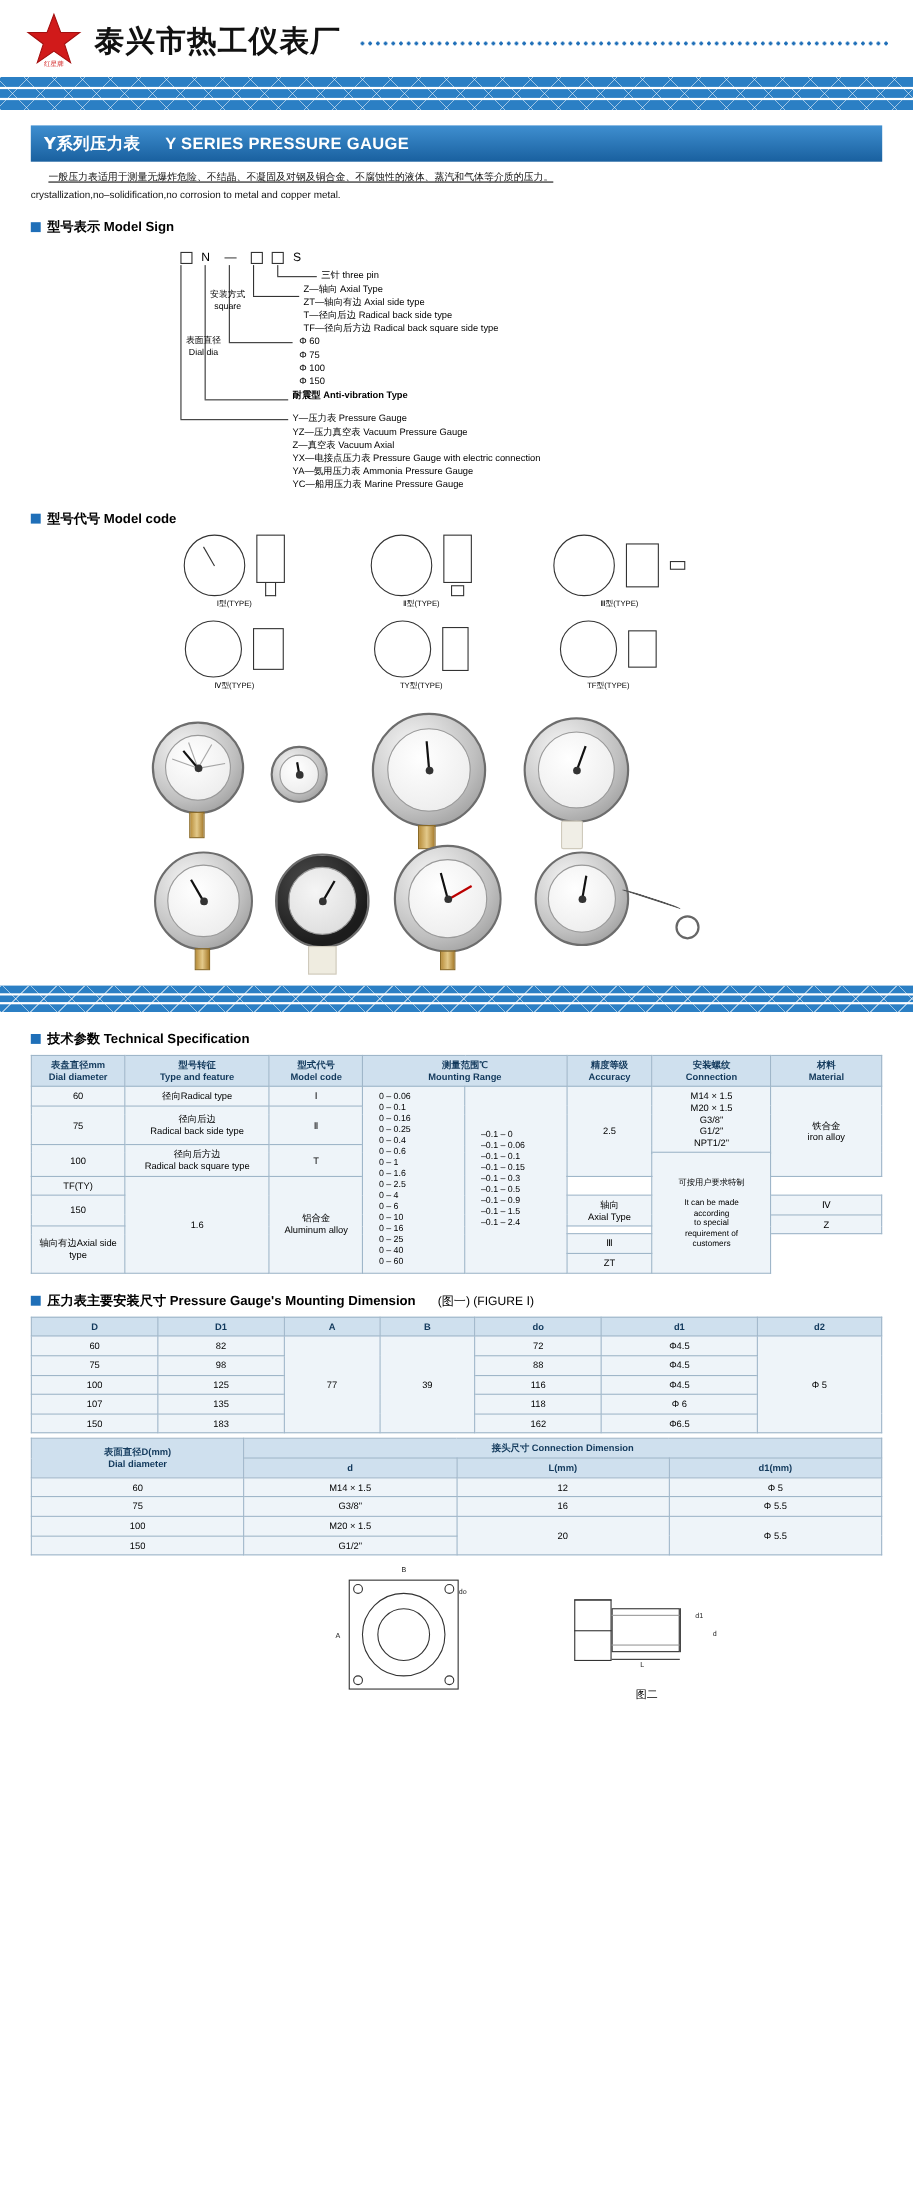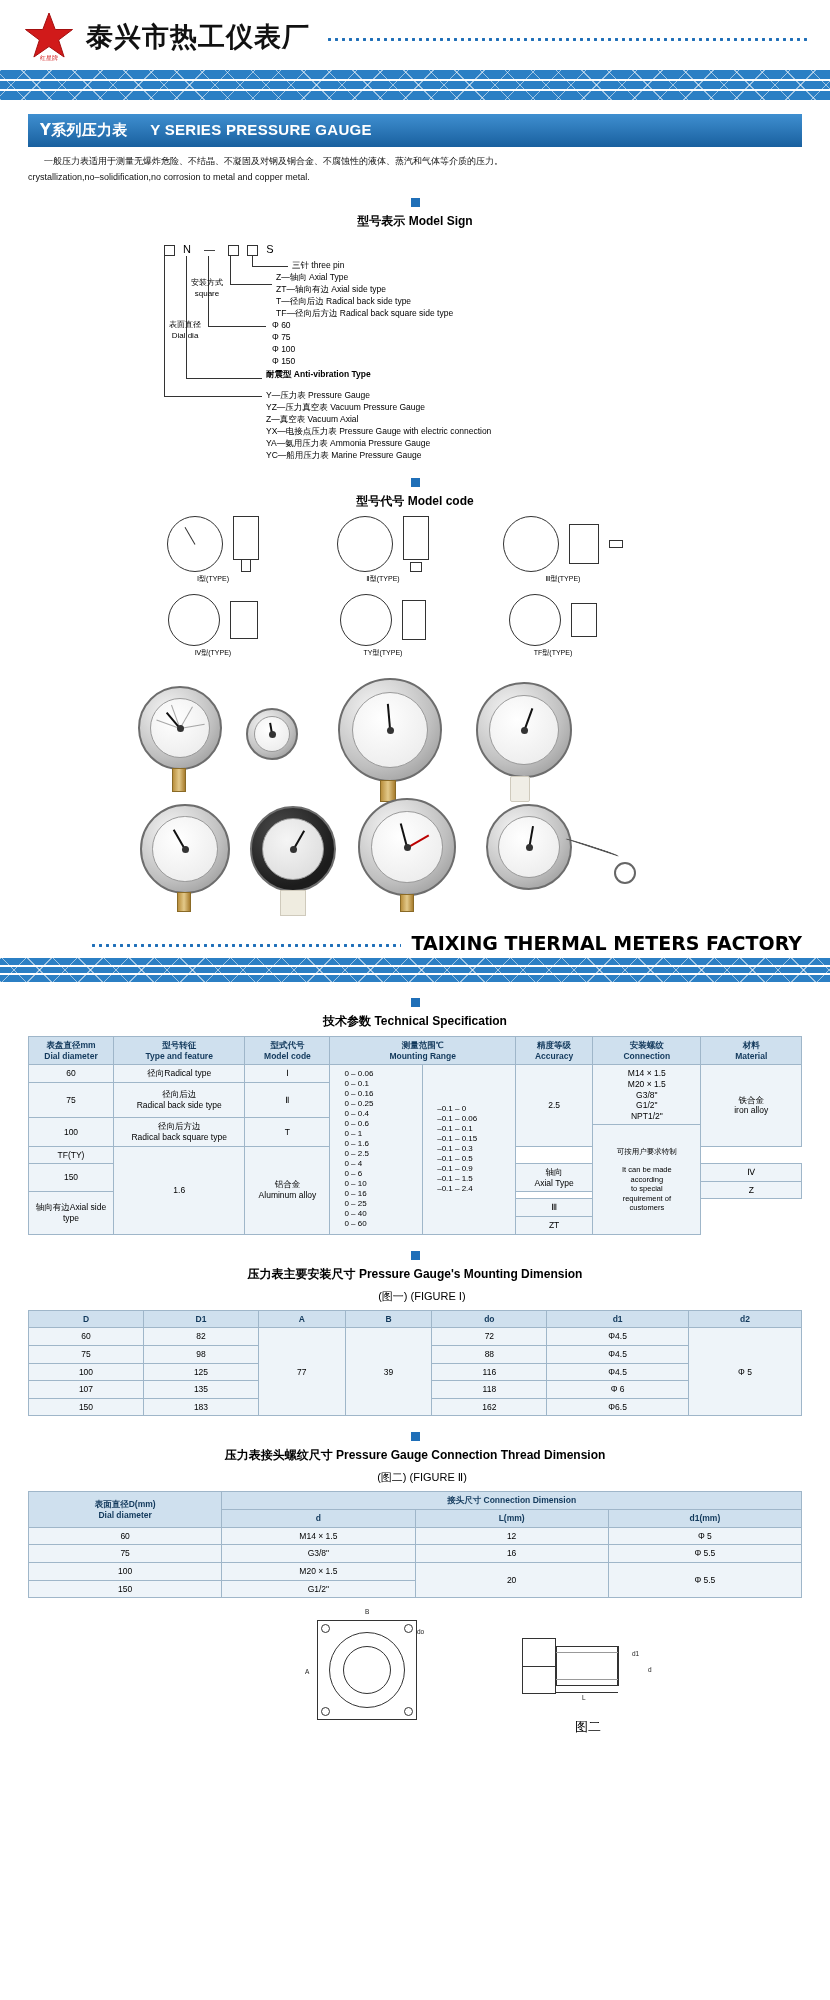--- a/index.html
+++ b/index.html
@@ -82,31 +82,30 @@
     letter-spacing: .3px;
   }
   .title-bar .cn { font-family: "DejaVu Sans", sans-serif; }
   .intro {
     font-size: 9px;
     line-height: 1.5;
     margin: 8px 0 0 0;
     color: #111;
   }
   .intro p { margin: 0 0 2px 0; }
-  .intro .ind { text-indent: 16px; }
+  .intro .ind { text-indent: 16px; text-decoration: underline; }
 
   
   .sec-head {
     margin: 14px 0 6px 0;
     font-size: 12px;
     font-weight: bold;
     display: flex;
     align-items: center;
     gap: 6px;
-    flex-direction: column;
   }
   .sec-head .sq {
     width: 9px; height: 9px; background: #1f6fb8; display: inline-block;
   }
 
   
   .model-sign {
     position: relative;
     height: 200px;
     font-size: 8.5px;
@@ -218,21 +217,21 @@
   }
   tbody td { background: #eef4f9; }
   .spec-table td.mr { text-align: left; padding-left: 14px; white-space: pre-line; font-size: 8px;}
   .tbl-wrap { margin-top: 4px; }
 
   .fig-note { font-weight: normal; font-size: 11px; margin-left: 14px;}
 
   
   .bot-dwgs { position: relative; height: 150px; margin-top: 14px; }
   .bd { position: absolute; text-align: center; font-size: 7px; }
-  .bd .cap { margin-top: 4px; font-size: 13px; }
+  .bd .cap { margin-top: 4px; font-size: 10px; }
   .circle-o { border: 1.2px solid #333; border-radius: 50%; }
   .sq-o { border: 1.2px solid #333; }
   .dim { position: absolute; font-size: 6.5px; color: #222; }
   .thin { position: absolute; background: #333; }
 </style>
 </head>
 <body>
 
 <div class="page">
 
@@ -454,24 +453,20 @@
           <div class="p-needle" style="transform:rotate(-80deg)"></div>
           <div class="p-hub"></div>
         </div>
       </div>
       <div style="position:absolute;left:536px;top:170px;width:56px;height:4px;border-top:2px solid #555;border-radius:40%;transform:rotate(18deg);"></div>
       <div style="position:absolute;left:586px;top:186px;width:22px;height:22px;border:2px solid #666;border-radius:50%;"></div>
     </div>
 
   </div>
 
-  <div class="brand-line">
-    <div class="dots"></div>
-    <div class="brand-name">TAIXING THERMAL METERS FACTORY</div>
-  </div>
 
   <div class="band" style="height:24px">
     <div class="zig"></div>
     <div class="line-top" style="top:7px"></div>
     <div class="line-bot" style="bottom:7px"></div>
   </div>
 
   <div class="content">
 
     <div class="sec-head" style="margin-top:16px">
@@ -644,25 +639,20 @@
           <tr>
             <td>150</td>
             <td>183</td>
             <td>162</td>
             <td>Φ6.5</td>
           </tr>
         </tbody>
       </table>
     </div>
 
-    <div class="sec-head" style="margin-top:16px">
-      <span class="sq"></span>
-      <span>压力表接头螺纹尺寸 Pressure Gauge Connection Thread Dimension</span>
-      <span class="fig-note">(图二) (FIGURE Ⅱ)</span>
-    </div>
 
     <div class="tbl-wrap">
       <table>
         <thead>
           <tr>
             <th rowspan="2" style="width:25%; white-space:pre-line">表面直径D(mm)
 Dial diameter</th>
             <th colspan="3">接头尺寸 Connection Dimension</th>
           </tr>
           <tr>

